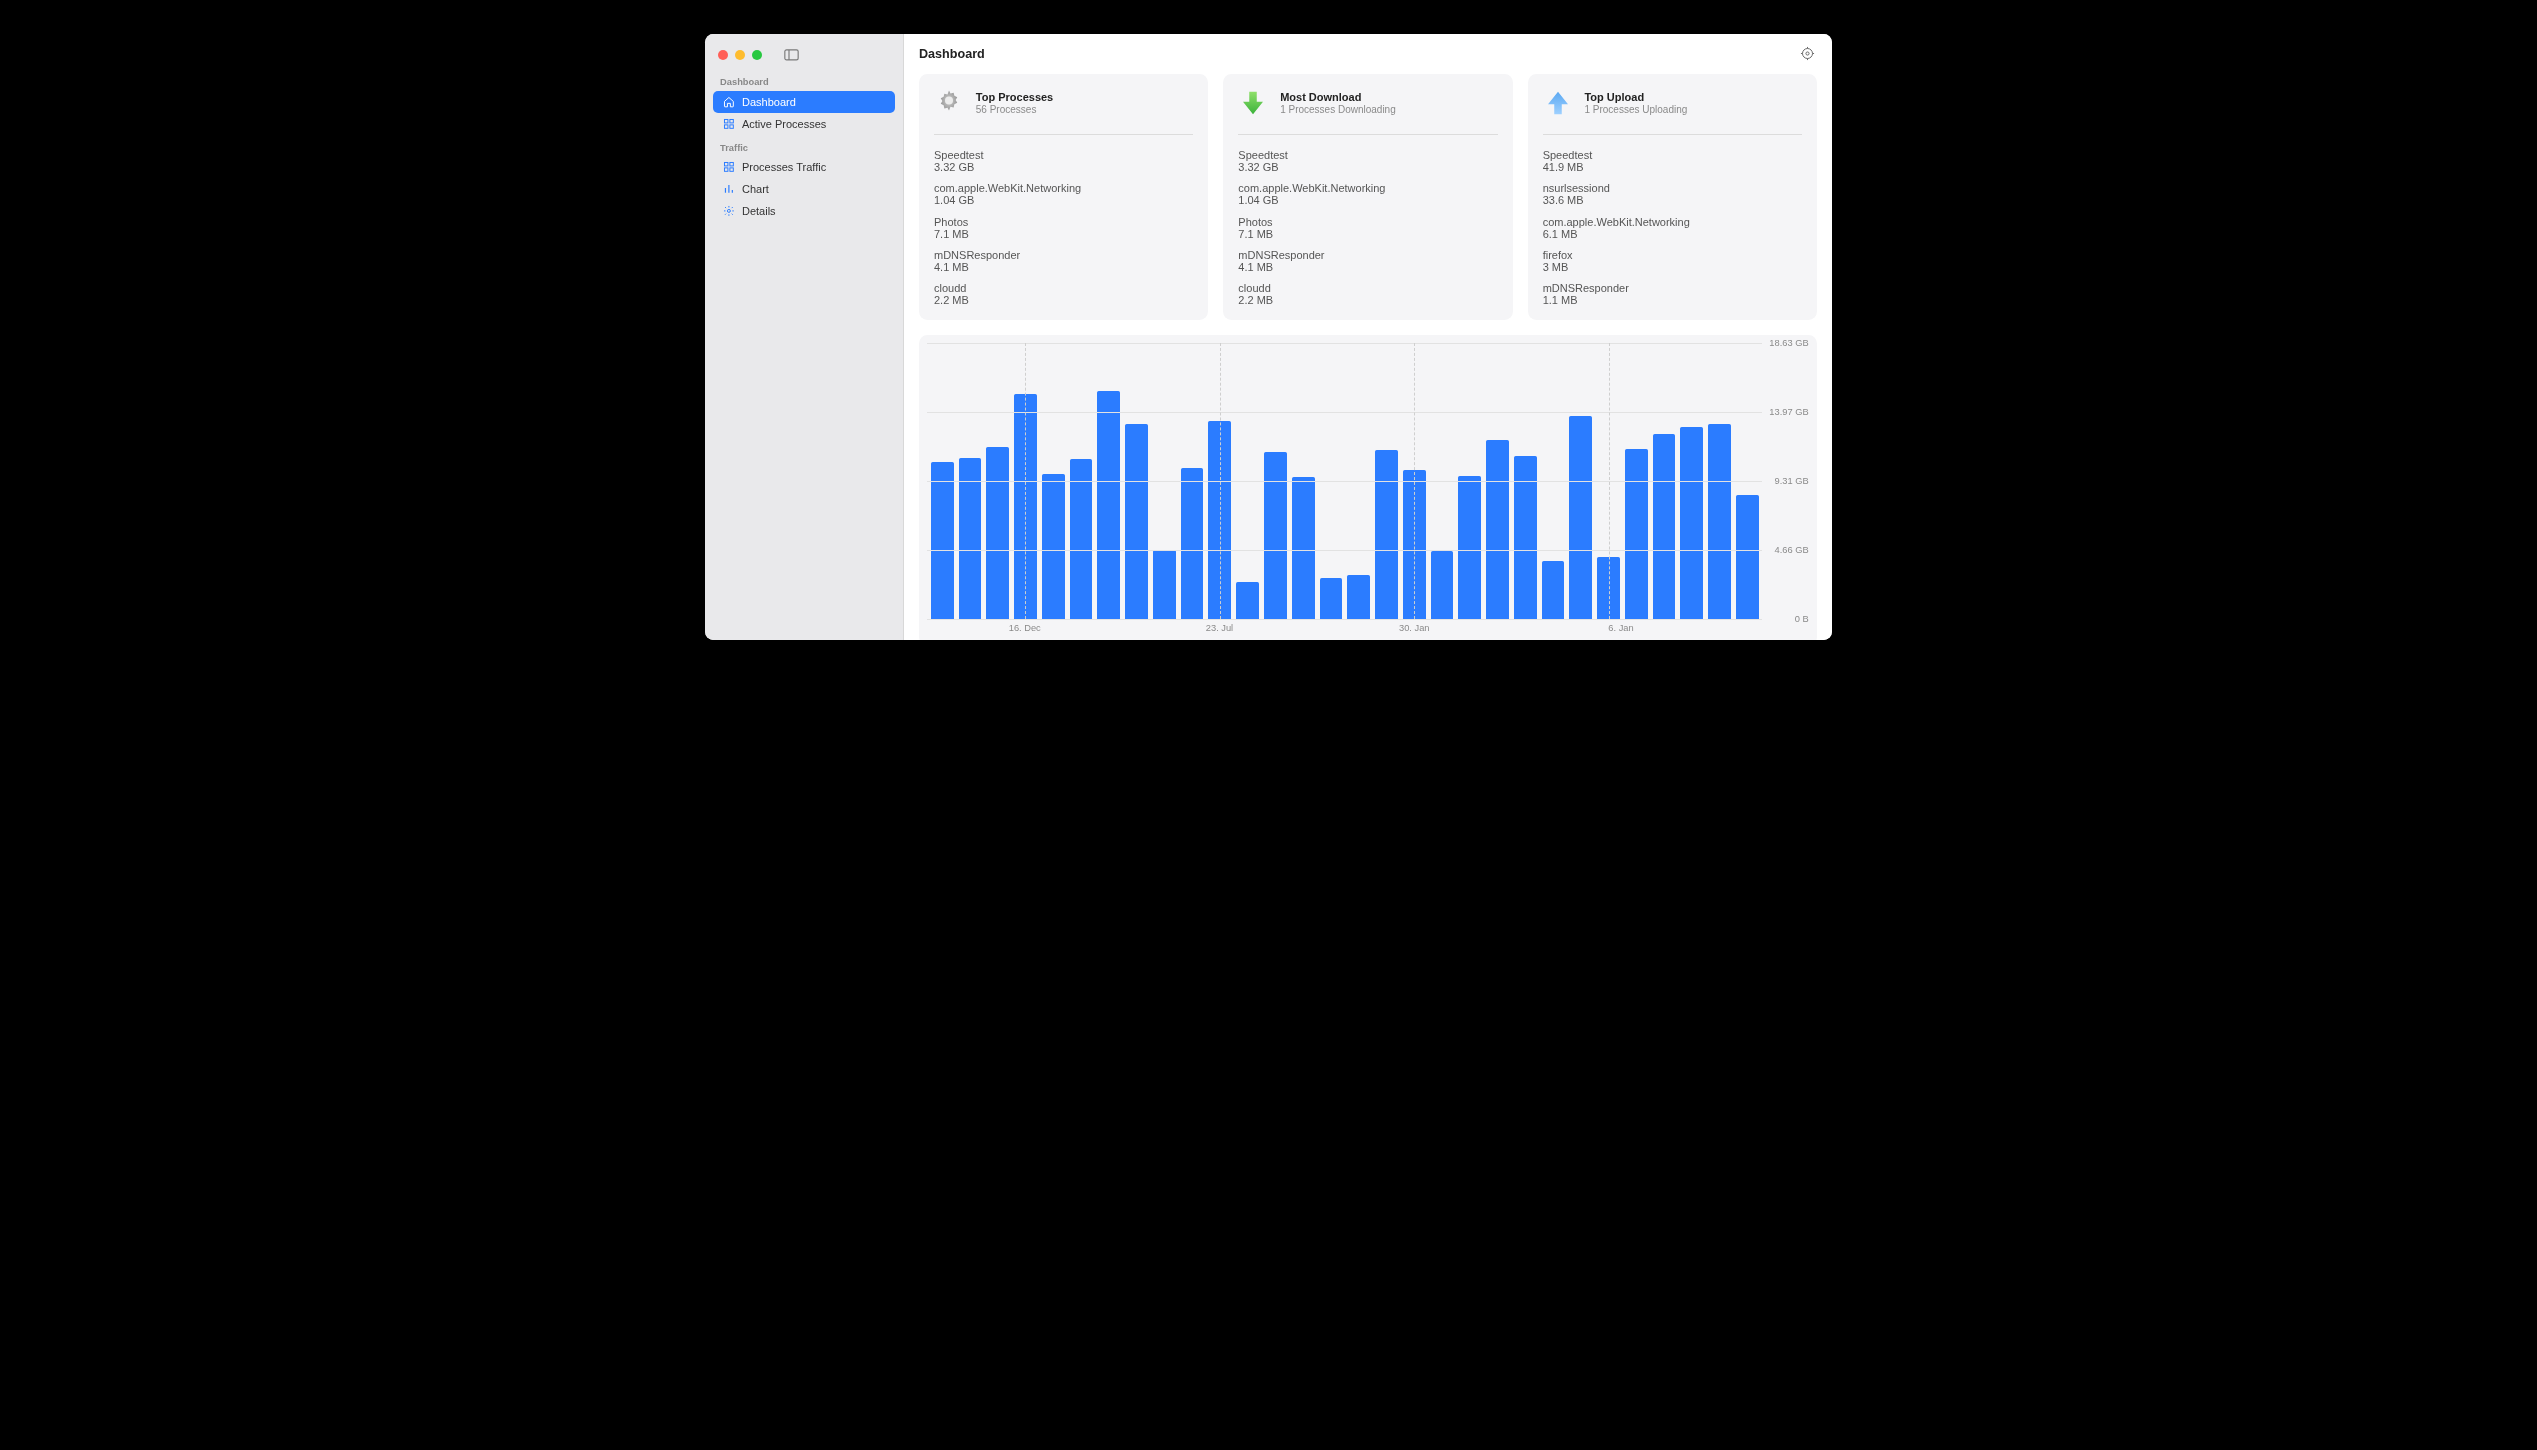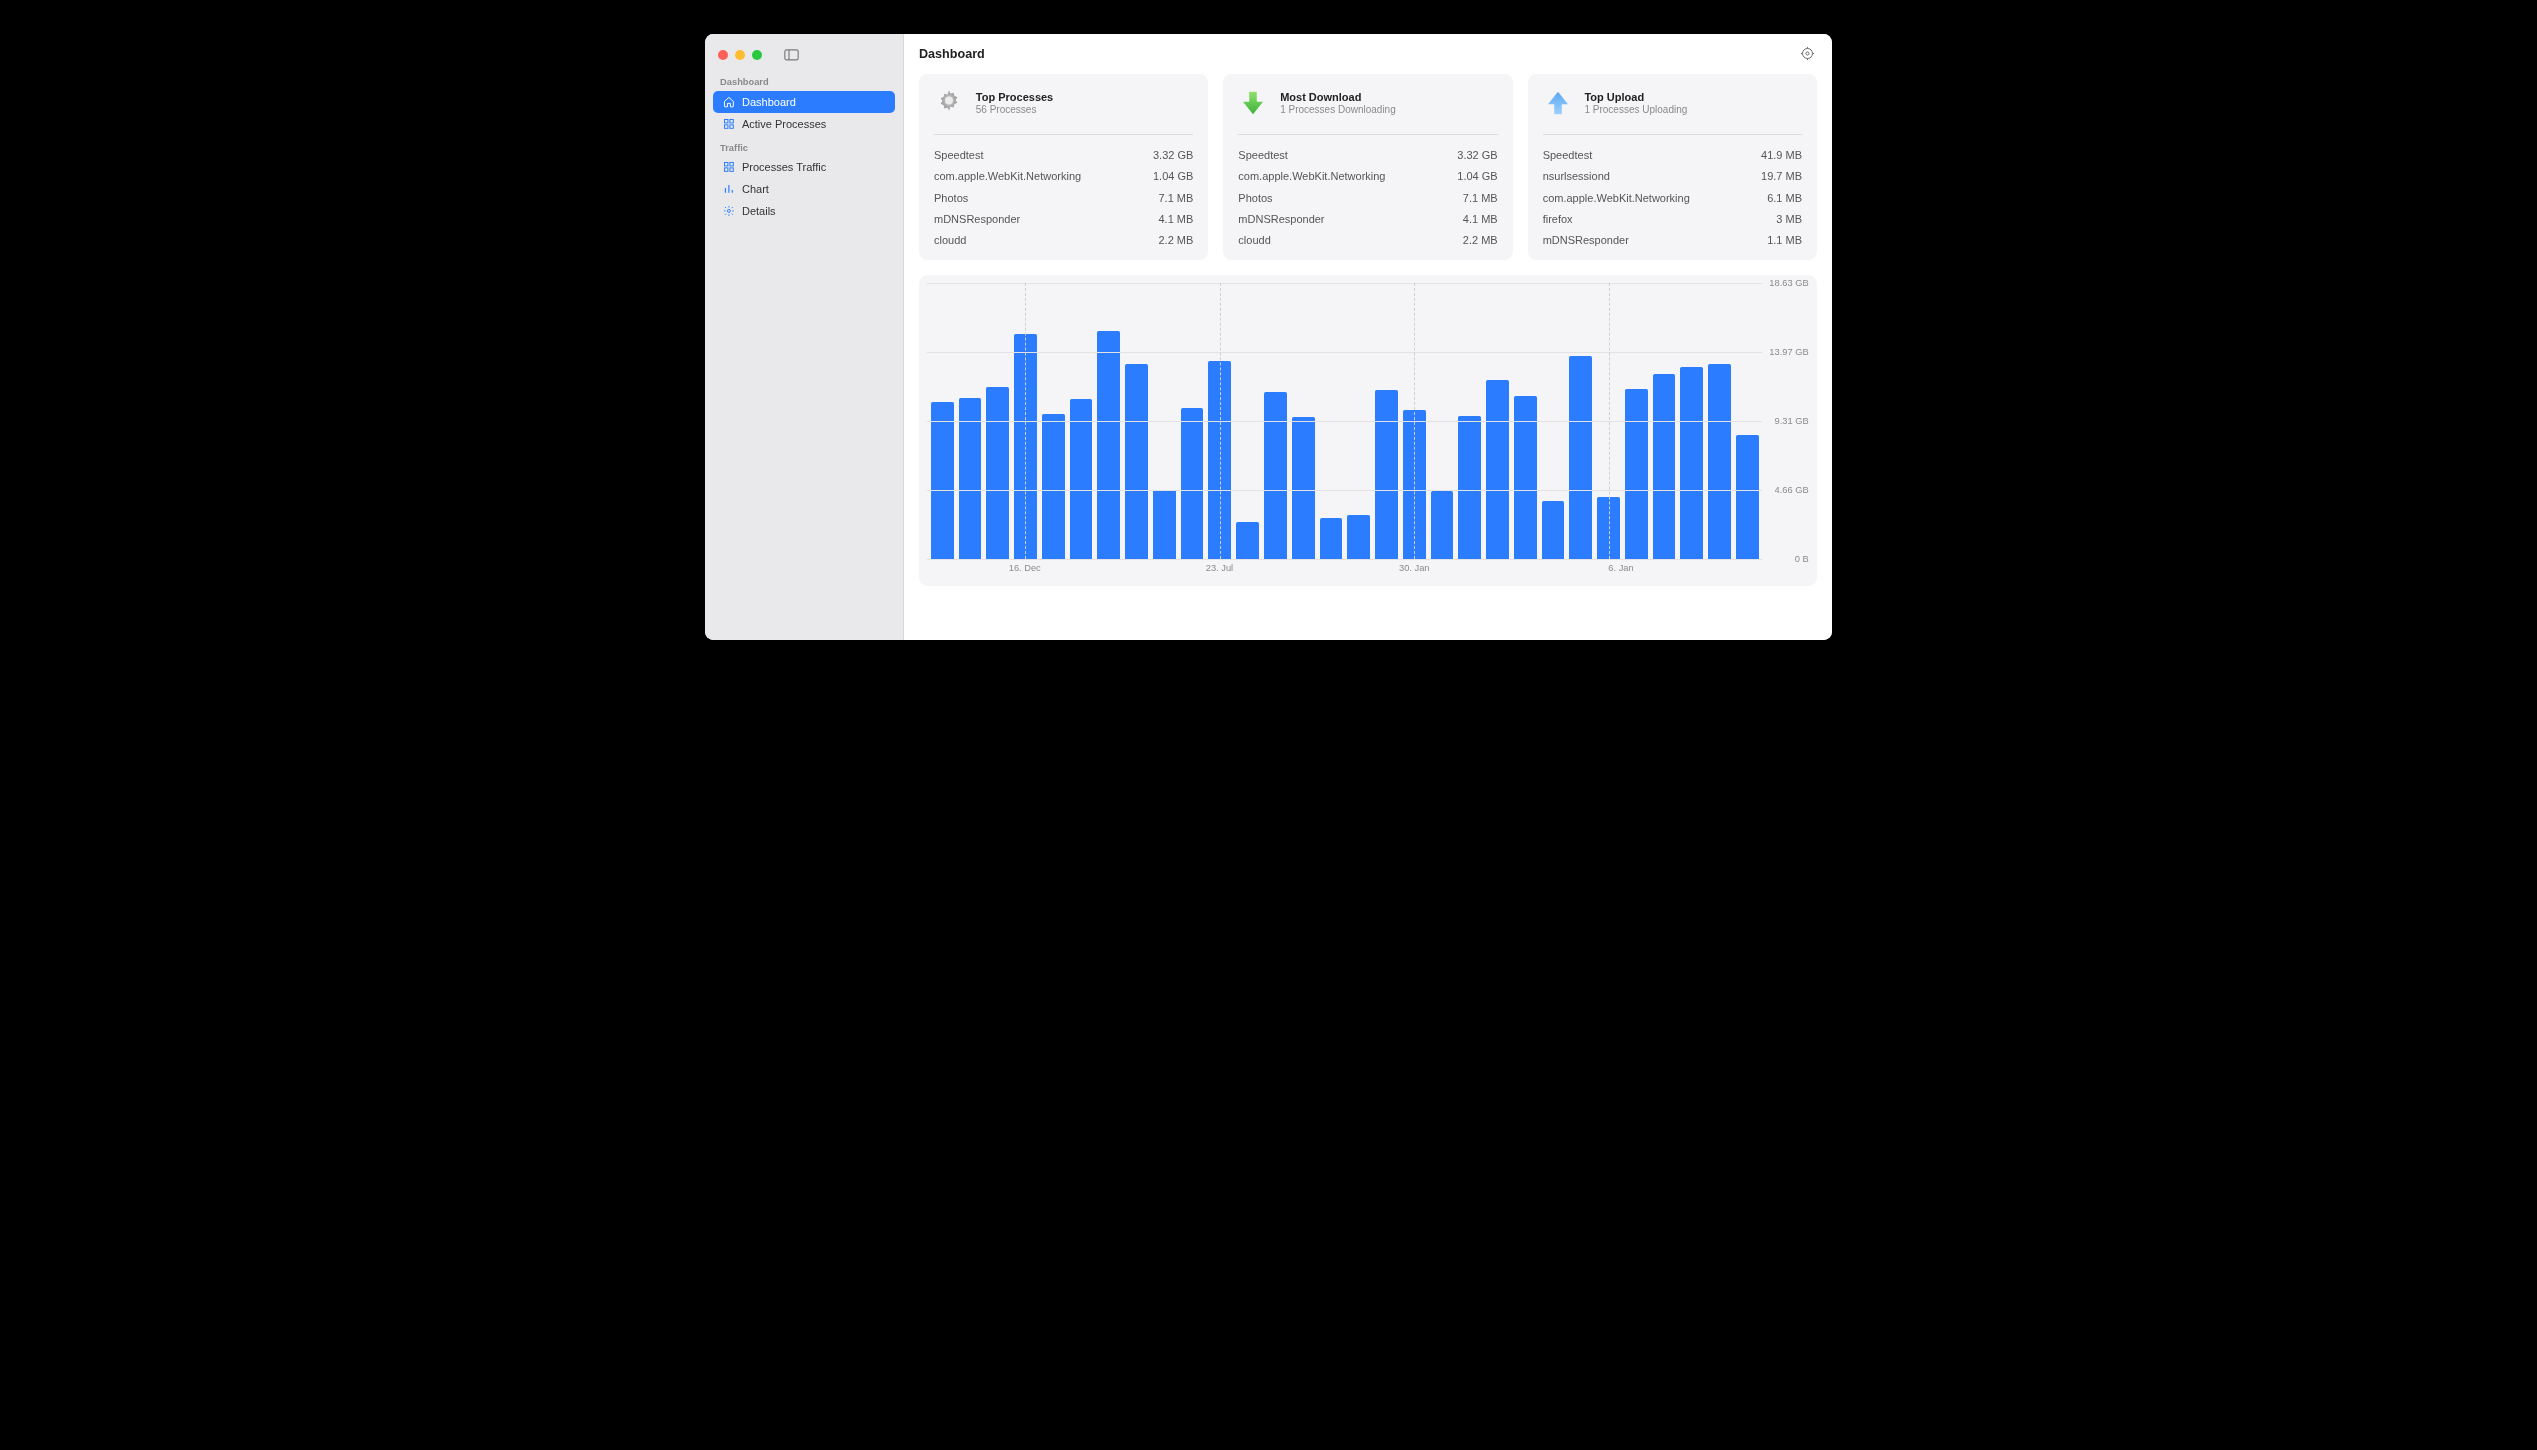--- a/index.html
+++ b/index.html
@@ -133,20 +133,21 @@
     border: none;
     border-top: 0.8px solid #dcdcdc;
     margin: 0 0 6.7px 0;
   }
   .row {
     display:flex;
     justify-content:space-between;
     font-size: 11px;
     color:#555;
     padding: 1.7px 0;
+    flex-direction: column;
   }
   .row .val { color:#555; }
   
   .chart-card {
     background: #f5f5f7;
     border-radius: 8.4px;
     padding: 3.4px 5px 5px 8.4px;
   }
   .chart-wrap {
     position: relative;
@@ -396,21 +397,21 @@
                 <div class="card-sub">1 Processes Uploading</div>
               </div>
             </div>
             <hr>
             <div class="row">
               <span>Speedtest</span>
               <span class="val">41.9 MB</span>
             </div>
             <div class="row">
               <span>nsurlsessiond</span>
-              <span class="val">19.7 MB</span>
+              <span class="val">33.6 MB</span>
             </div>
             <div class="row">
               <span>com.apple.WebKit.Networking</span>
               <span class="val">6.1 MB</span>
             </div>
             <div class="row">
               <span>firefox</span>
               <span class="val">3 MB</span>
             </div>
             <div class="row">

